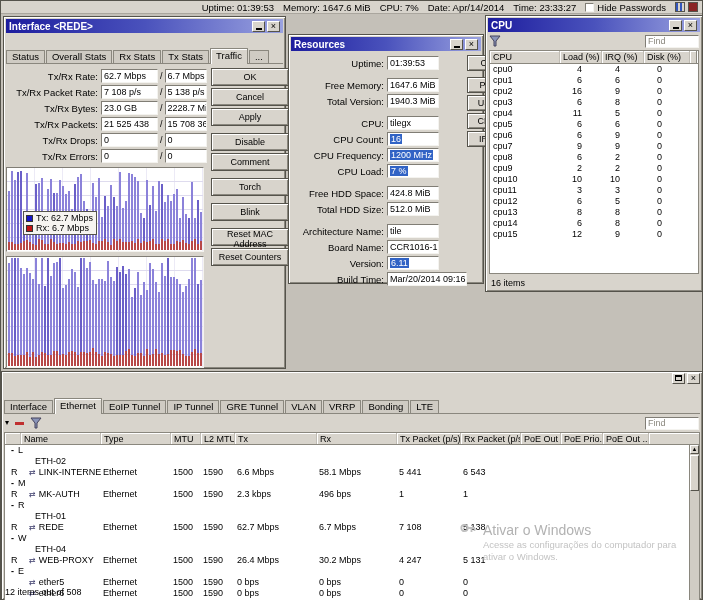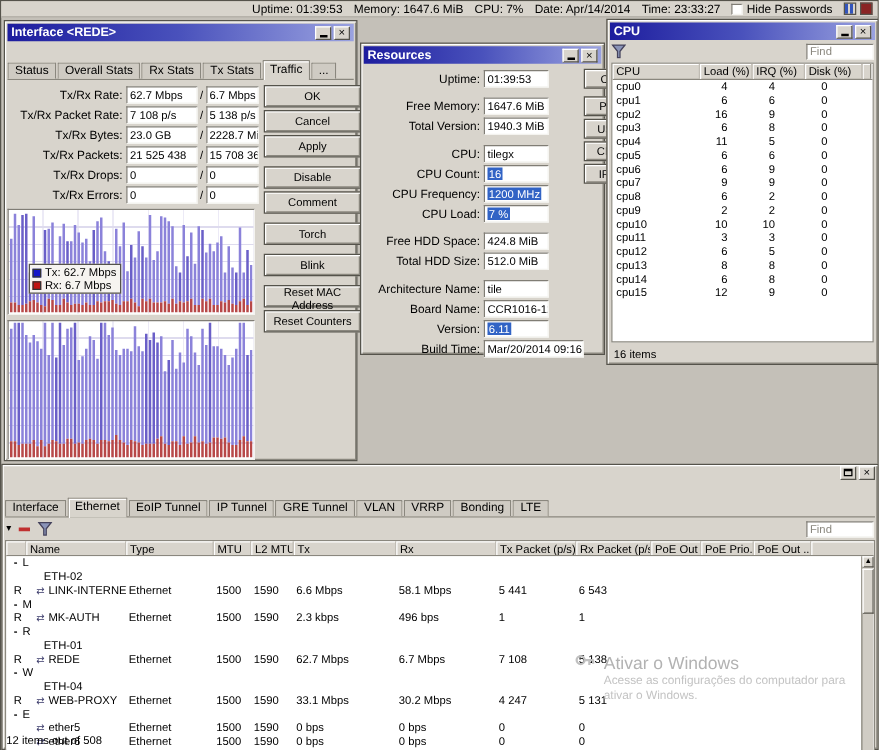--- a/index.html
+++ b/index.html
@@ -1111,21 +1111,21 @@
             </div>
             <div class="lrow data">
               <div class="lcell lc0 flagcell">R</div>
               <div class="lcell lc1 namecell">
                 <span class="ethicon">⇄</span>
                 <span>WEB-PROXY</span>
               </div>
               <div class="lcell lc2">Ethernet</div>
               <div class="lcell lc3 num">1500</div>
               <div class="lcell lc4 num">1590</div>
-              <div class="lcell lc5 num">33.1 Mbps</div>
+              <div class="lcell lc5 num">26.4 Mbps</div>
               <div class="lcell lc6 num">30.2 Mbps</div>
               <div class="lcell lc7 num">4 247</div>
               <div class="lcell lc8 num">5 131</div>
               <div class="lcell lc9"></div>
               <div class="lcell lc10"></div>
               <div class="lcell lc11"></div>
               <div class="lfill"></div>
             </div>
             <div class="lrow group">
               <span class="gminus">-</span>

